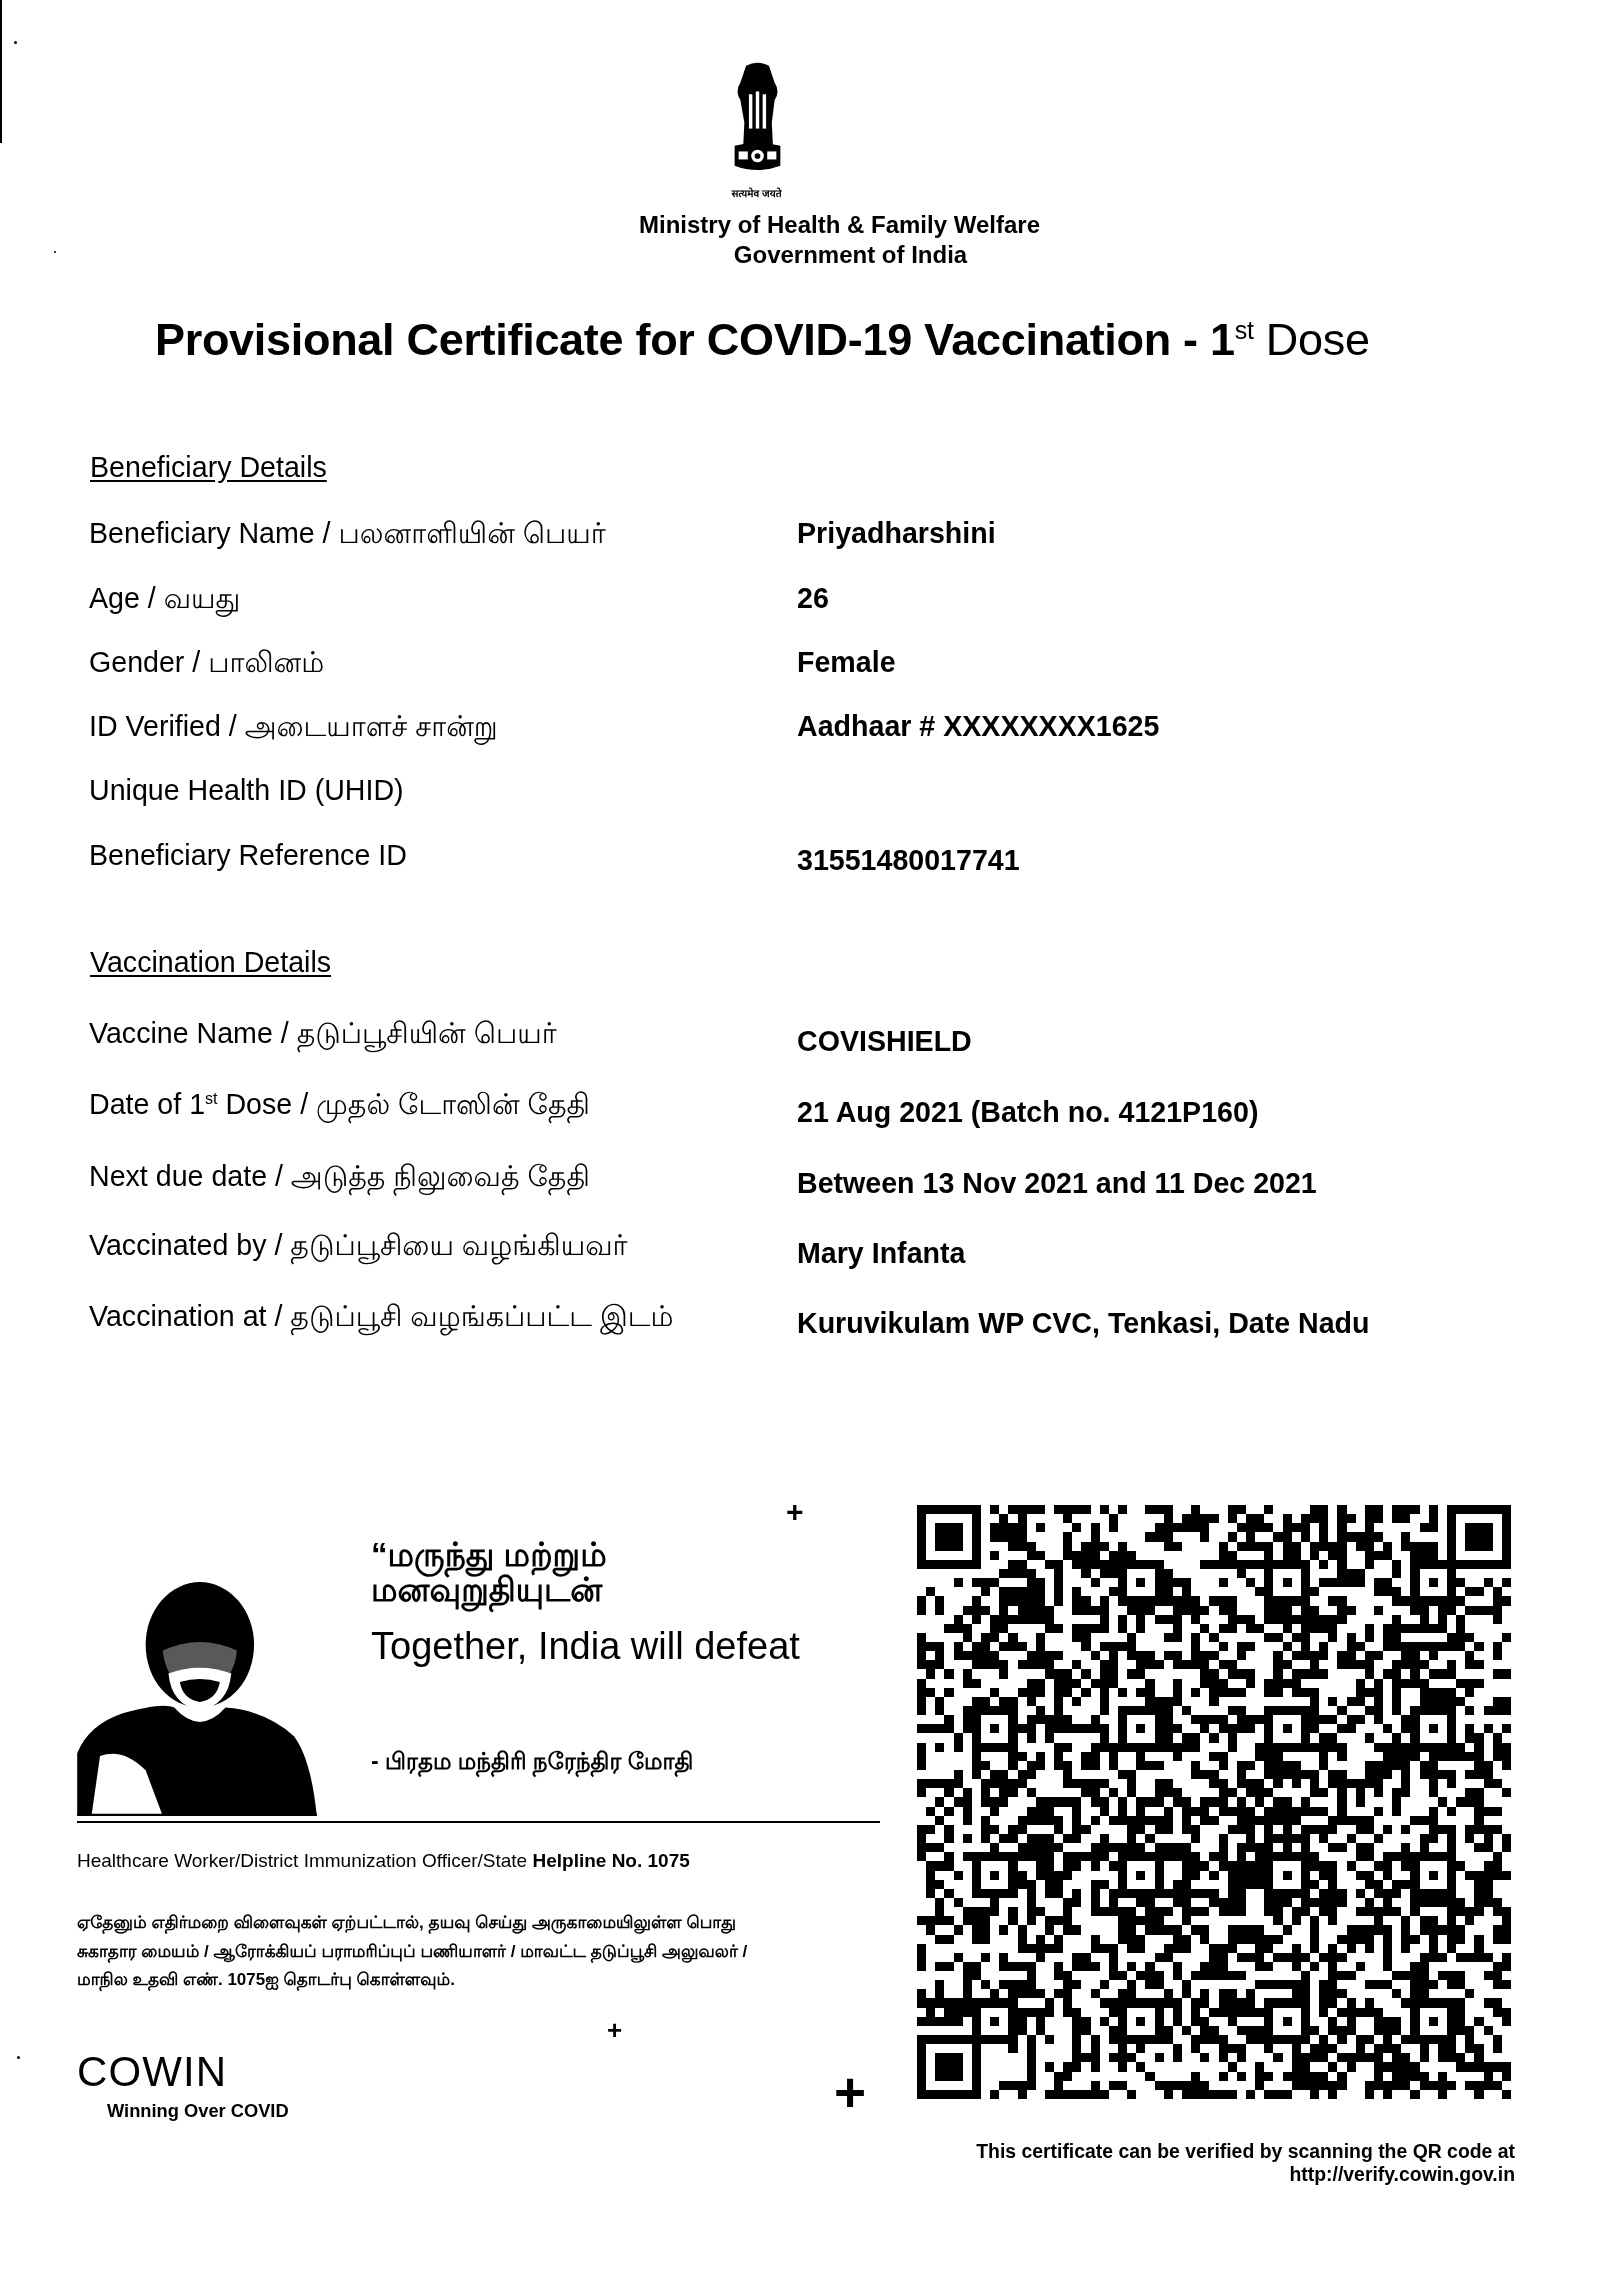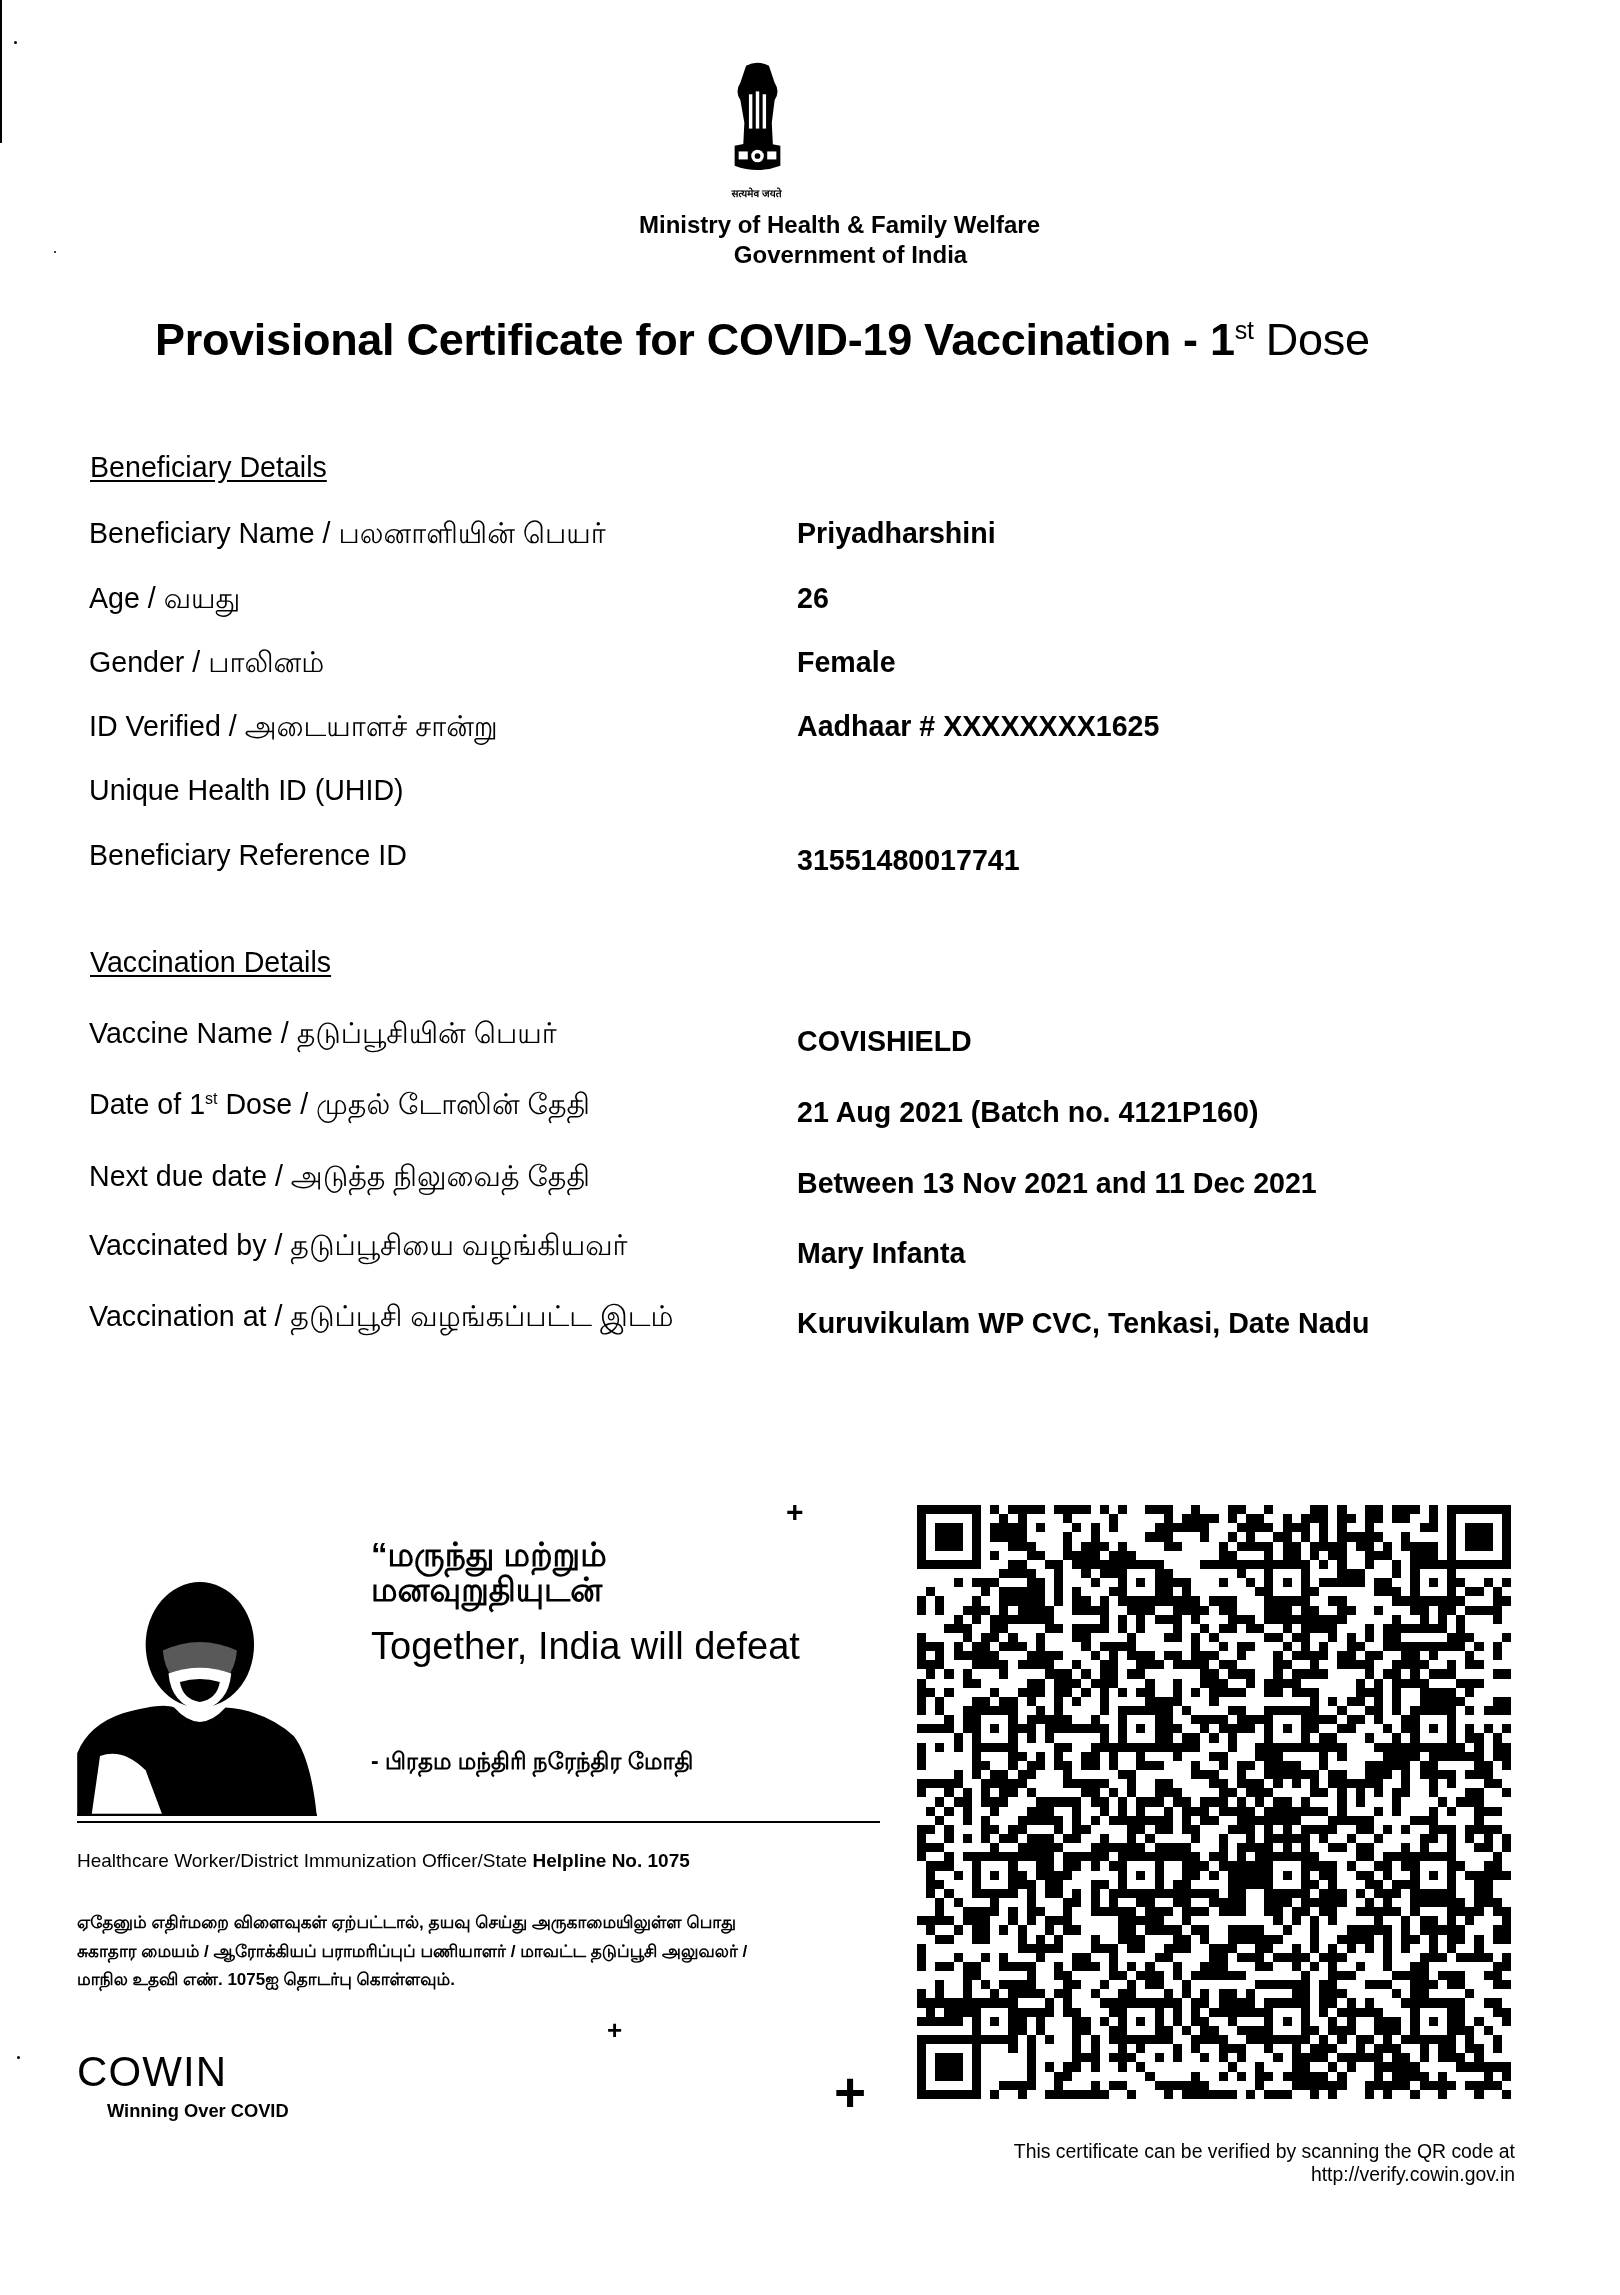--- a/index.html
+++ b/index.html
@@ -31,21 +31,21 @@
     .quote-en { position: absolute; left: 371px; top: 1620px; font-size: 38px; line-height: 53px; }
     .quote-attr { position: absolute; left: 371px; top: 1748px; font-size: 23px; font-weight: bold; }
     .divider { position: absolute; left: 77px; top: 1821px; width: 803px; height: 1.7px; background: #000; }
     .adverse-en { position: absolute; left: 77px; top: 1848px; font-size: 19px; line-height: 26px; white-space: nowrap; }
     .adverse-ta { position: absolute; left: 77px; top: 1909px; font-size: 17px; font-weight: bold; line-height: 28.6px; white-space: nowrap; }
     .cowin-logo { position: absolute; left: 77px; top: 2048px; font-size: 42px; font-weight: normal; letter-spacing: 1.1px; }
     .cowin-tag { position: absolute; left: 107px; top: 2100px; font-size: 18.3px; font-weight: bold; }
     .plus { position: absolute; font-weight: bold; line-height: 1; }
 
     .qr { position: absolute; left: 917px; top: 1505px; width: 594px; height: 594px; }
-    .verify { position: absolute; right: 106px; top: 2140px; text-align: right; font-size: 19.4px; line-height: 23px; font-weight: normal; }
+    .verify { position: absolute; right: 106px; top: 2140px; text-align: right; font-size: 19.4px; line-height: 23px; font-weight: bold; }
   </style>
 </head>
 <body>
 
 <div class="scan-edge"></div>
 <div class="speck" style="left:13.7px;top:41px"></div>
 <div class="speck" style="left:54px;top:251px;width:2.3px;height:2.3px"></div>
 <div class="speck" style="left:17px;top:2056px"></div>
 
 <svg class="emblem" viewBox="0 0 110 210">

